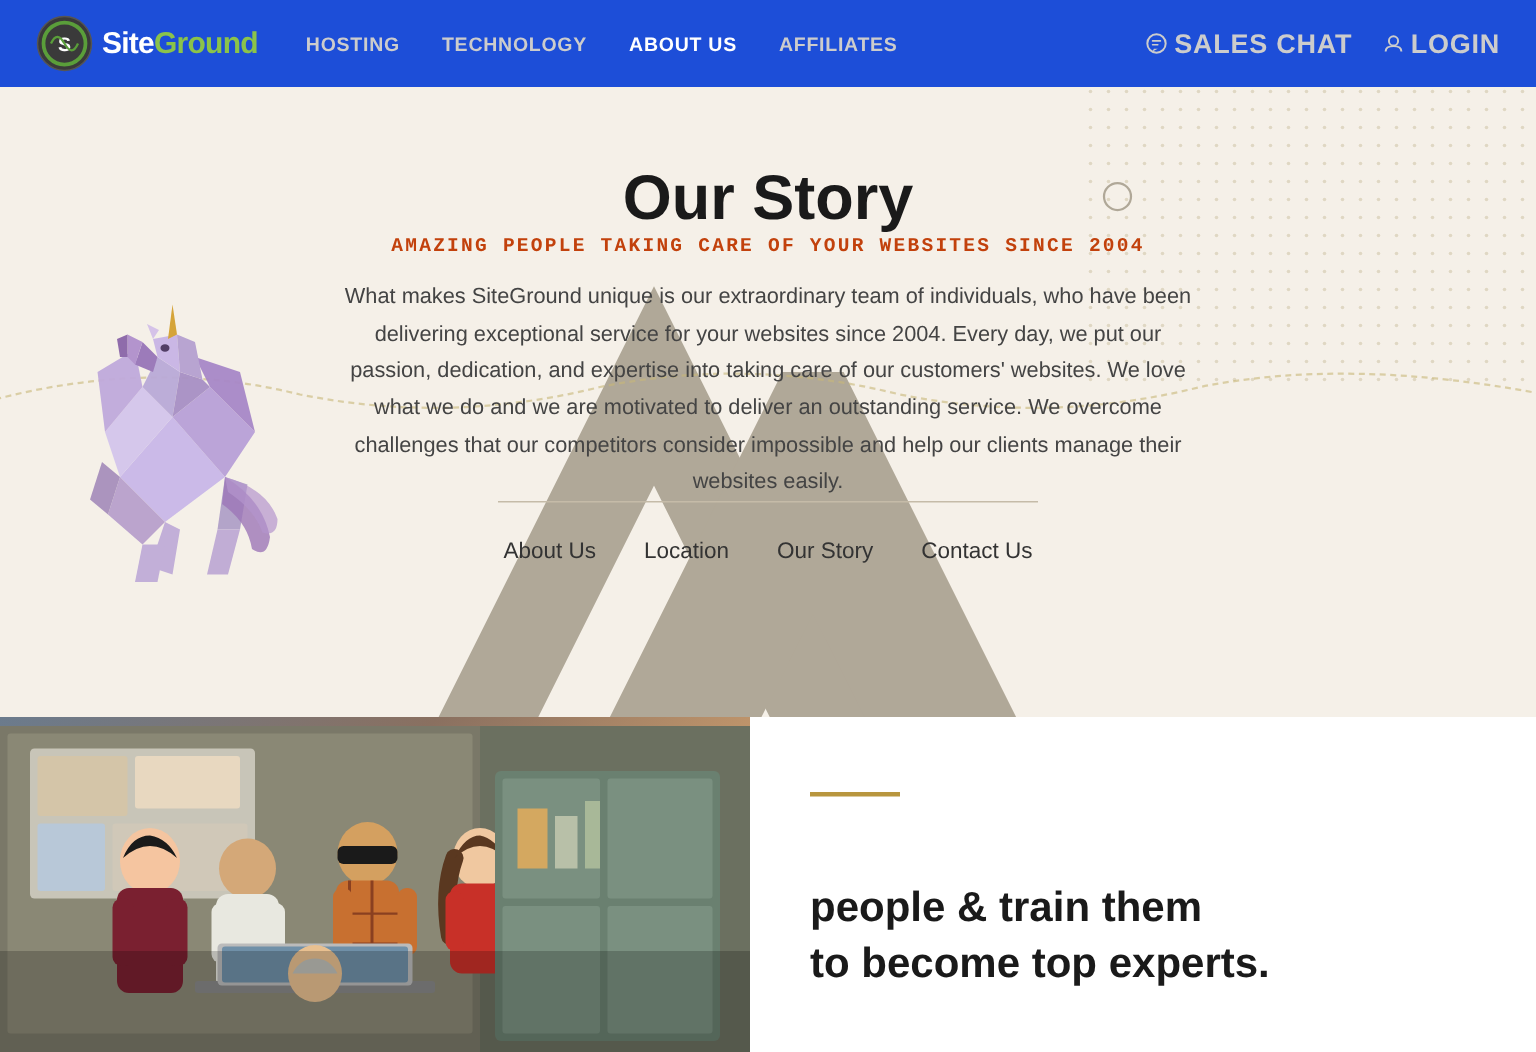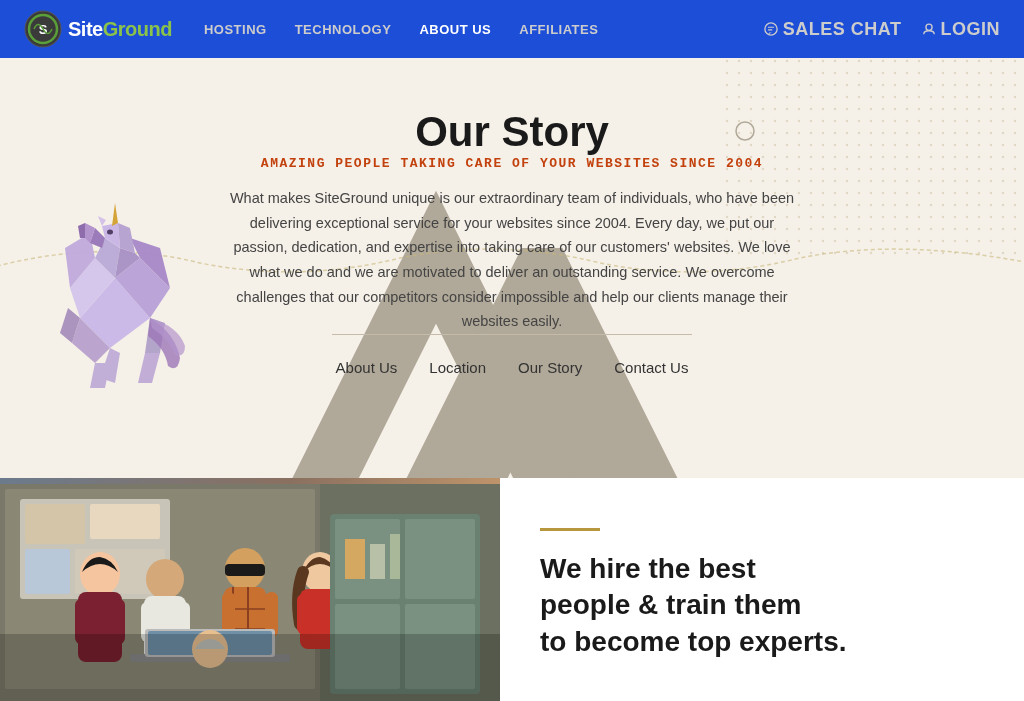--- a/index.html
+++ b/index.html
@@ -311,19 +311,19 @@
         <rect x="390" y="50" width="10" height="45" fill="#a8b898"></rect>
 
         <rect x="0" y="150" width="500" height="70" fill="rgba(0,0,0,0.2)"></rect>
       </svg>
     </div>
   </div>
 
   <div class="bottom-content">
     <div class="gold-bar"></div>
     <h2 class="bottom-headline">
-      <span>We hire the best</span><br>
+      <br>
       <span>people &amp; train them</span><br>
       <span>to become top experts.</span>
     </h2>
   </div>
 
 </section>
 
 </body></html>

